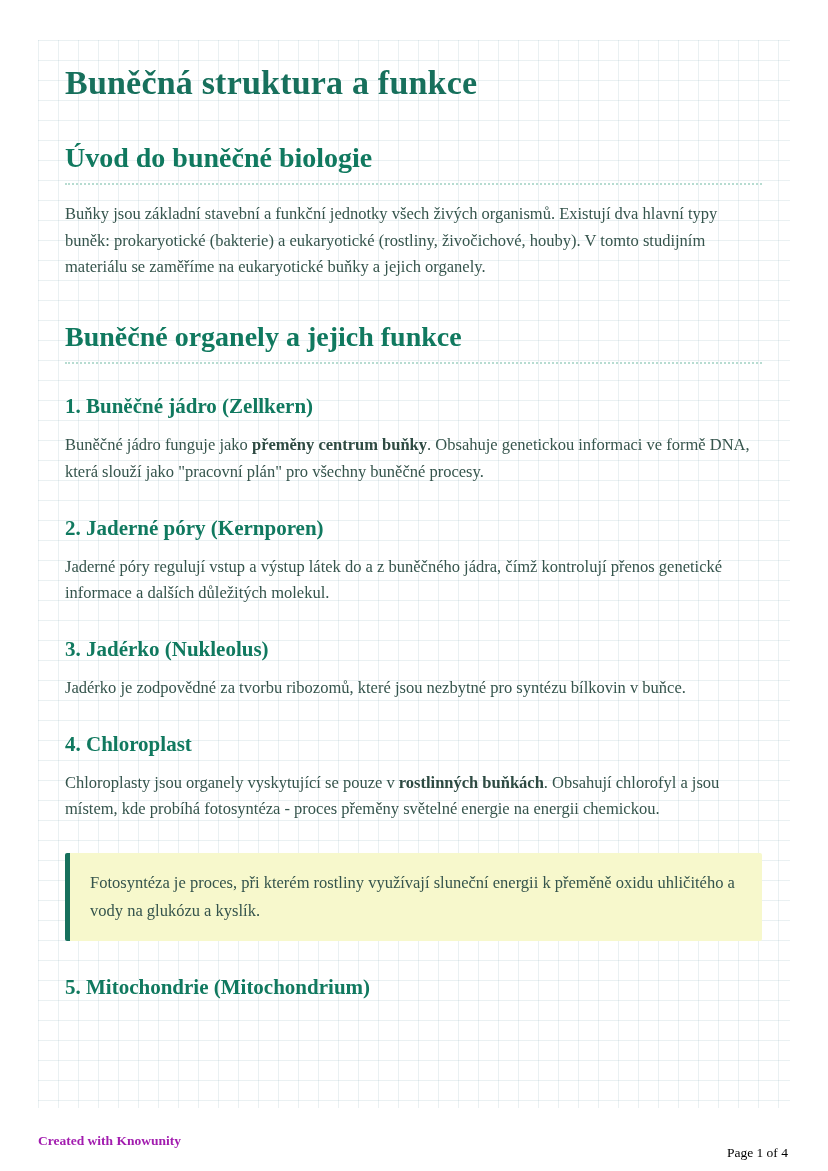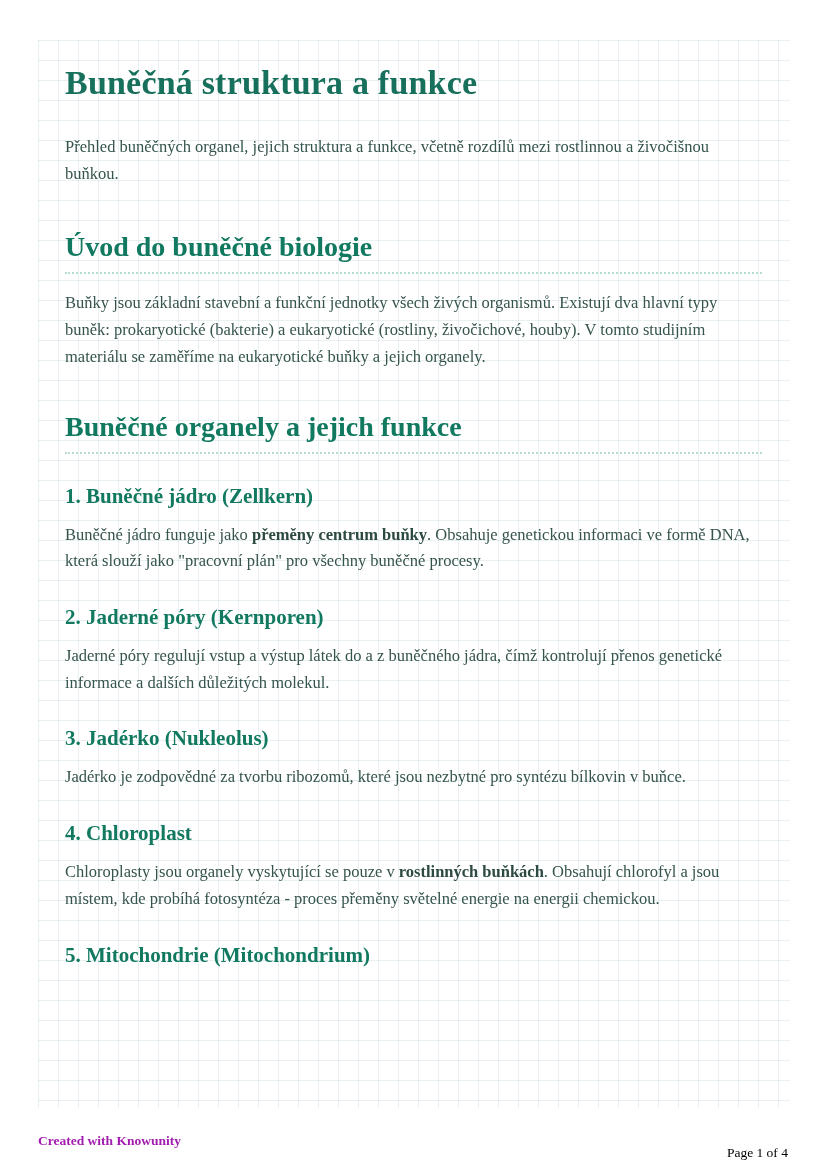--- a/index.html
+++ b/index.html
@@ -98,39 +98,41 @@
 </style>
 </head>
 <body>
 
 <div class="page">
   <div class="sheet">
     <div class="content">
 
       <h1 class="doc-title">Buněčná struktura a funkce</h1>
 
-      <p class="body-text lead">Přehled buněčných organel, jejich struktura a funkce, včetně rozdílů mezi rostlinnou a živočišnou buňkou.</p>
 
       <h2 class="section-heading">Úvod do buněčné biologie</h2>
       <p class="body-text">Buňky jsou základní stavební a funkční jednotky všech živých organismů. Existují dva hlavní typy buněk: prokaryotické (bakterie) a eukaryotické (rostliny, živočichové, houby). V tomto studijním materiálu se zaměříme na eukaryotické buňky a jejich organely.</p>
 
       <h2 class="section-heading">Buněčné organely a jejich funkce</h2>
 
       <h3 class="sub-heading">1. Buněčné jádro (Zellkern)</h3>
       <p class="body-text"><span>Buněčné jádro funguje jako </span><strong class="inline-bold">přeměny centrum buňky</strong><span>. Obsahuje genetickou informaci ve formě DNA, která slouží jako "pracovní plán" pro všechny buněčné procesy.</span></p>
 
       <h3 class="sub-heading">2. Jaderné póry (Kernporen)</h3>
       <p class="body-text">Jaderné póry regulují vstup a výstup látek do a z buněčného jádra, čímž kontrolují přenos genetické informace a dalších důležitých molekul.</p>
 
       <h3 class="sub-heading">3. Jadérko (Nukleolus)</h3>
       <p class="body-text">Jadérko je zodpovědné za tvorbu ribozomů, které jsou nezbytné pro syntézu bílkovin v buňce.</p>
 
       <h3 class="sub-heading">4. Chloroplast</h3>
       <p class="body-text"><span>Chloroplasty jsou organely vyskytující se pouze v </span><strong class="inline-bold">rostlinných buňkách</strong><span>. Obsahují chlorofyl a jsou místem, kde probíhá fotosyntéza - proces přeměny světelné energie na energii chemickou.</span></p>
 
+      <div class="callout">
+        <p>Fotosyntéza je proces, při kterém rostliny využívají sluneční energii k přeměně oxidu uhličitého a vody na glukózu a kyslík.</p>
+      </div>
 
       <h3 class="sub-heading">5. Mitochondrie (Mitochondrium)</h3>
 
     </div>
   </div>
 
   <span class="footer-left">Created with Knowunity</span>
   <span class="footer-right">Page 1 of 4</span>
 </div>
 

